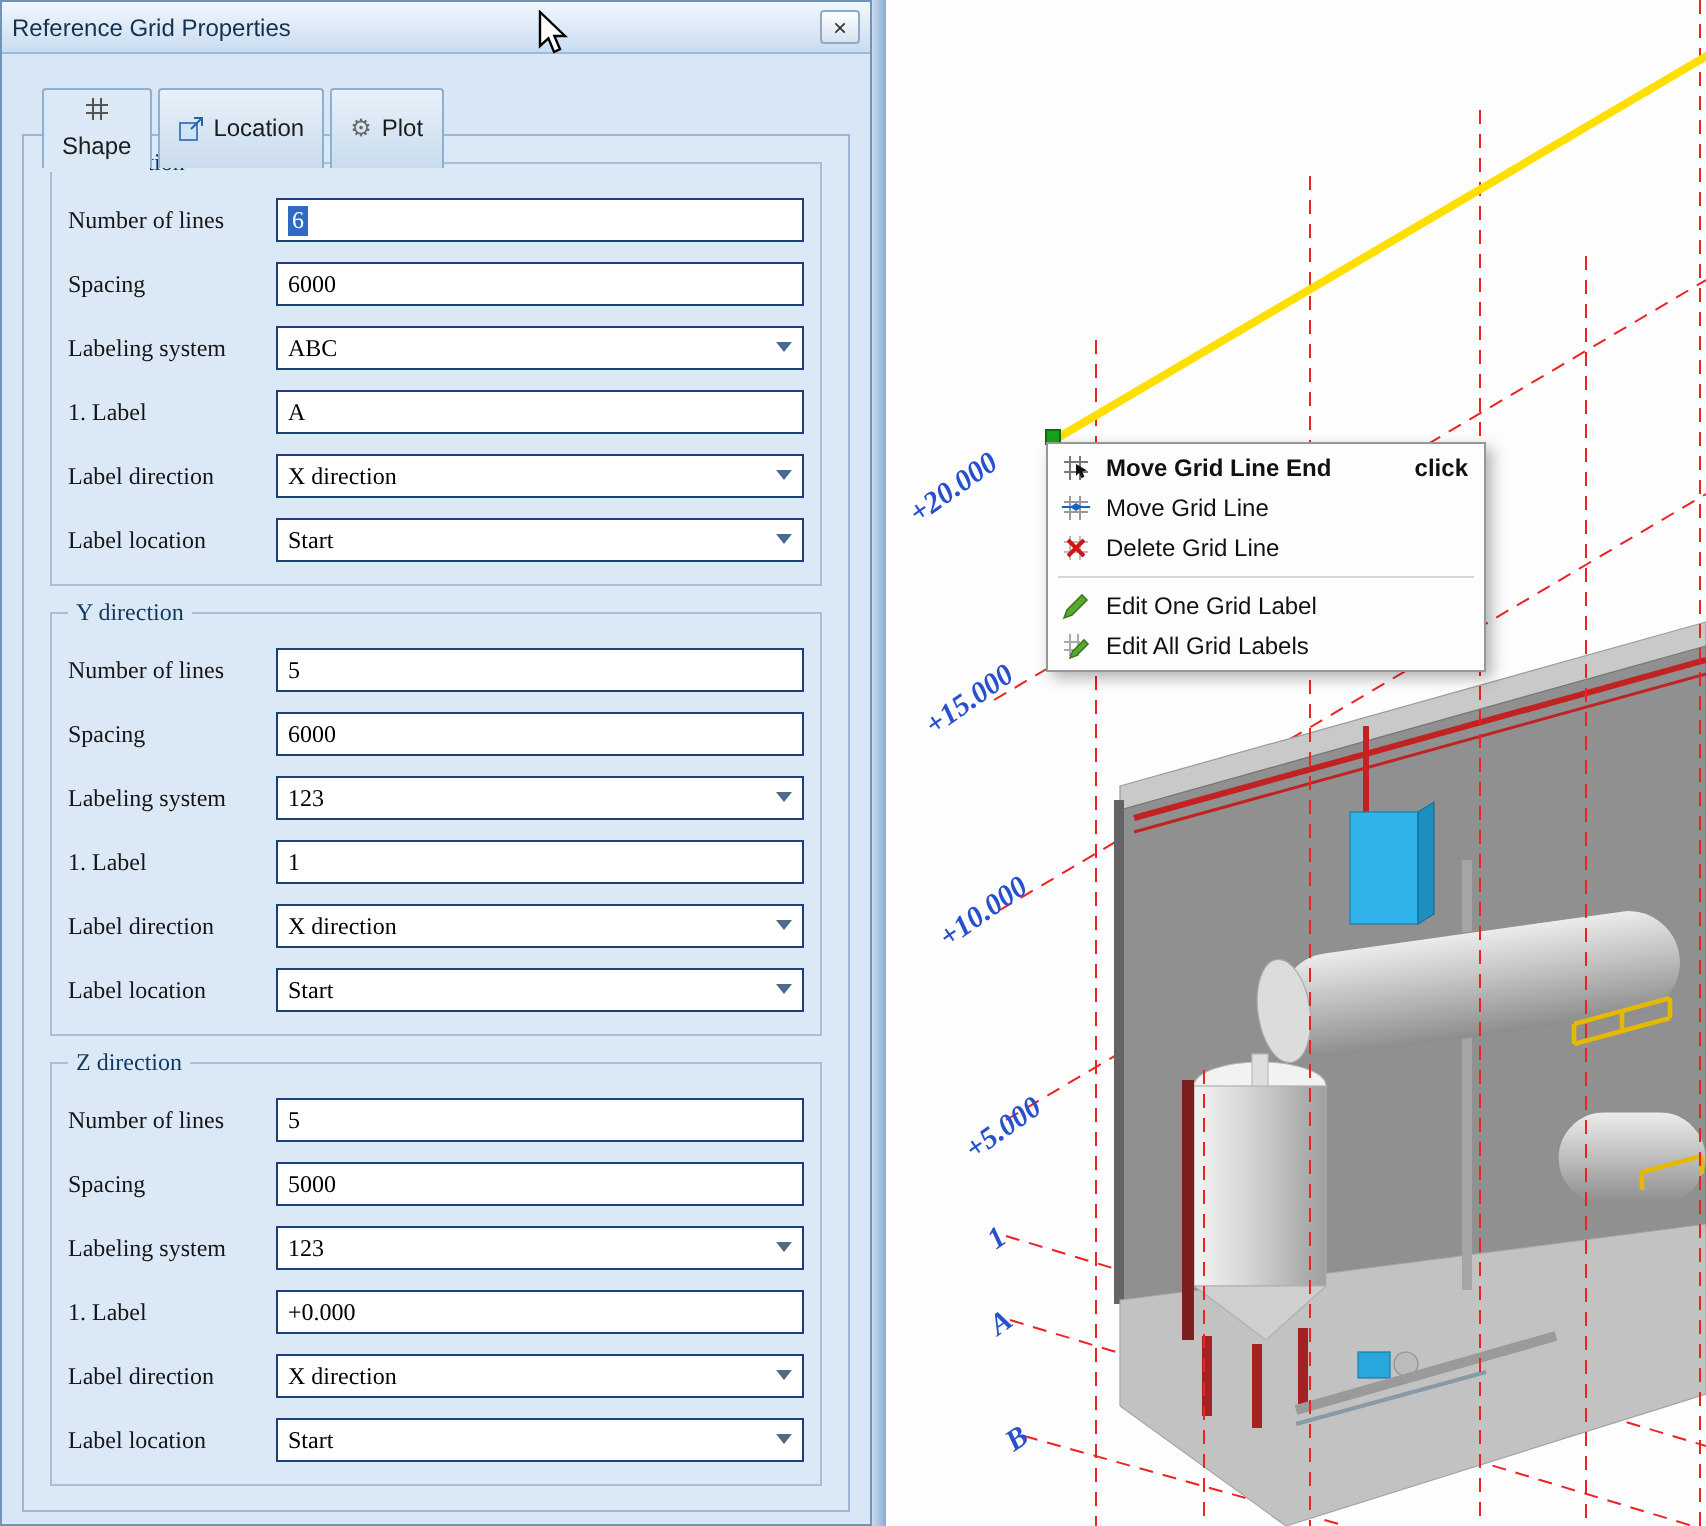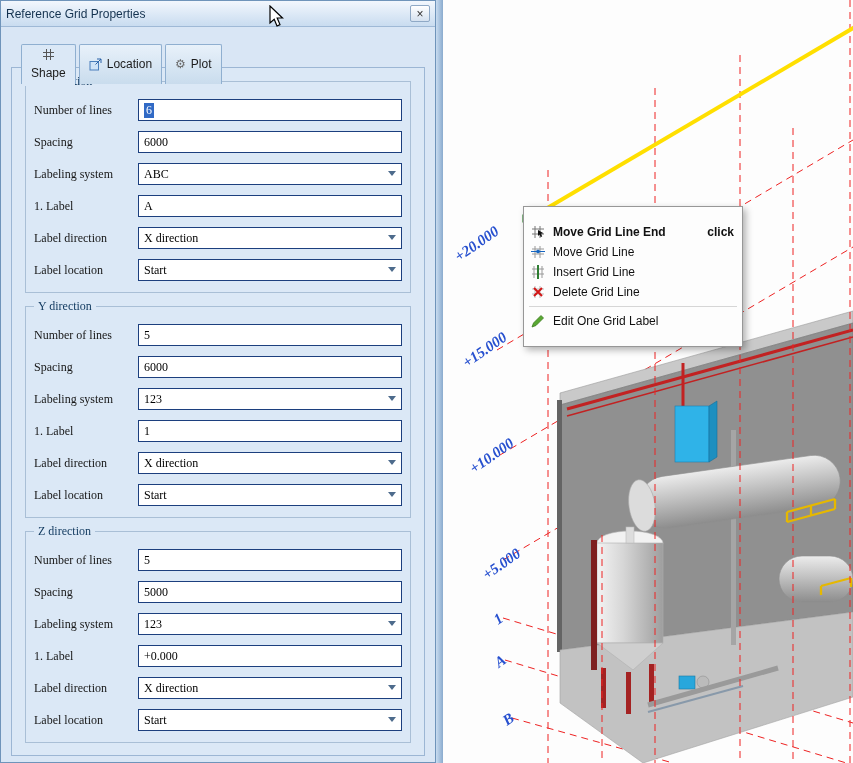--- a/index.html
+++ b/index.html
@@ -36,22 +36,22 @@
   .caret{position:absolute;right:5px;top:7px;width:0;height:0;border:4px solid transparent;
          border-top:5px solid #4d6b8c;}
   .seltext{background:#316ac5;color:#fff;padding:0 2px;}
 
   
   .viewport{position:absolute;left:443px;top:0;width:410px;height:763px;background:#fdfdfd;}
   .scene{position:absolute;left:0;top:0;}
   .glabel{font-family:"Liberation Serif",serif;font-style:italic;font-weight:600;font-size:15px;fill:#2750cf;}
 
   
-  .ctx{position:absolute;left:523px;top:206px;width:218px;background:#fdfdfd;border:1px solid #979797;
-       box-shadow:3px 3px 7px rgba(0,0,0,.3);z-index:6;padding:15px 0;}
+  .ctx{position:absolute;left:523px;top:221px;width:218px;background:#fdfdfd;border:1px solid #979797;
+       box-shadow:3px 3px 7px rgba(0,0,0,.3);z-index:6;padding:2px 0;}
   .mi{display:flex;align-items:center;height:20px;padding:0 8px 0 5px;font-size:12px;color:#111;}
   .mi.bold{font-weight:bold;}
   .mi .ic{width:18px;flex:none;display:flex;justify-content:center;margin-right:6px;}
   .mi .hint{margin-left:auto;font-weight:bold;}
   .sep{height:1px;background:#d6d6d6;margin:4px 5px;}
 
   .cursor{position:absolute;left:269px;top:5px;z-index:9;}
 </style>
 </head>
 <body>
@@ -329,42 +329,42 @@
             <path d="M1 4h12M1 9h12M4 1v12M9 1v12" stroke="#999" fill="none"></path>
             <path d="M0 6.5h14" stroke="#1565c0"></path>
             <path d="M4 6.5L7 4.5v4zM10 6.5L7 4.5v4z" fill="#1565c0"></path>
           </svg>
       </span>
       <span>Move Grid Line</span>
     </div>
     <div class="mi">
       <span class="ic">
         <svg width="14" height="14">
-            <path d="M1 4h12M1 9h12M3 1v12M11 1v12" stroke="#999" fill="none"></path>
-            <path d="M7 0v14" stroke="#2e7d32" stroke-width="2"></path>
-          </svg>
-      </span>
-      <span>Insert Grid Line</span>
-    </div>
-    <div class="mi">
-      <span class="ic">
-        <svg width="14" height="14">
             <path d="M1 4h12M1 9h12M4 1v12M9 1v12" stroke="#bbb" fill="none"></path>
             <path d="M3 3l8 8M11 3l-8 8" stroke="#d11515" stroke-width="2"></path>
           </svg>
       </span>
       <span>Delete Grid Line</span>
     </div>
     <div class="sep"></div>
     <div class="mi">
       <span class="ic">
         <svg width="14" height="14">
             <path d="M1 13l1.5-4L10 1.5 12.5 4 5 11.5 1 13z" fill="#58a832" stroke="#3c7a1e" stroke-width=".8"></path>
           </svg>
       </span>
       <span>Edit One Grid Label</span>
+    </div>
+    <div class="mi">
+      <span class="ic">
+        <svg width="14" height="14">
+            <path d="M1 5h8M1 9h8M4 1v11M8 1v11" stroke="#aaa" fill="none"></path>
+            <path d="M4 13l1.2-3.2L11 4l2 2-5.8 5.8L4 13z" fill="#58a832" stroke="#3c7a1e" stroke-width=".8"></path>
+          </svg>
+      </span>
+      <span>Edit All Grid Labels</span>
     </div>
   </div>
 
   <svg class="cursor" width="20" height="24">
     <path d="M1 1 L1 18 L5.2 14.2 L8 21 L11 19.6 L8.2 13 L13.5 13 Z" fill="#fff" stroke="#000" stroke-width="1.2"></path>
   </svg>
 </div>
 
 </body></html>

